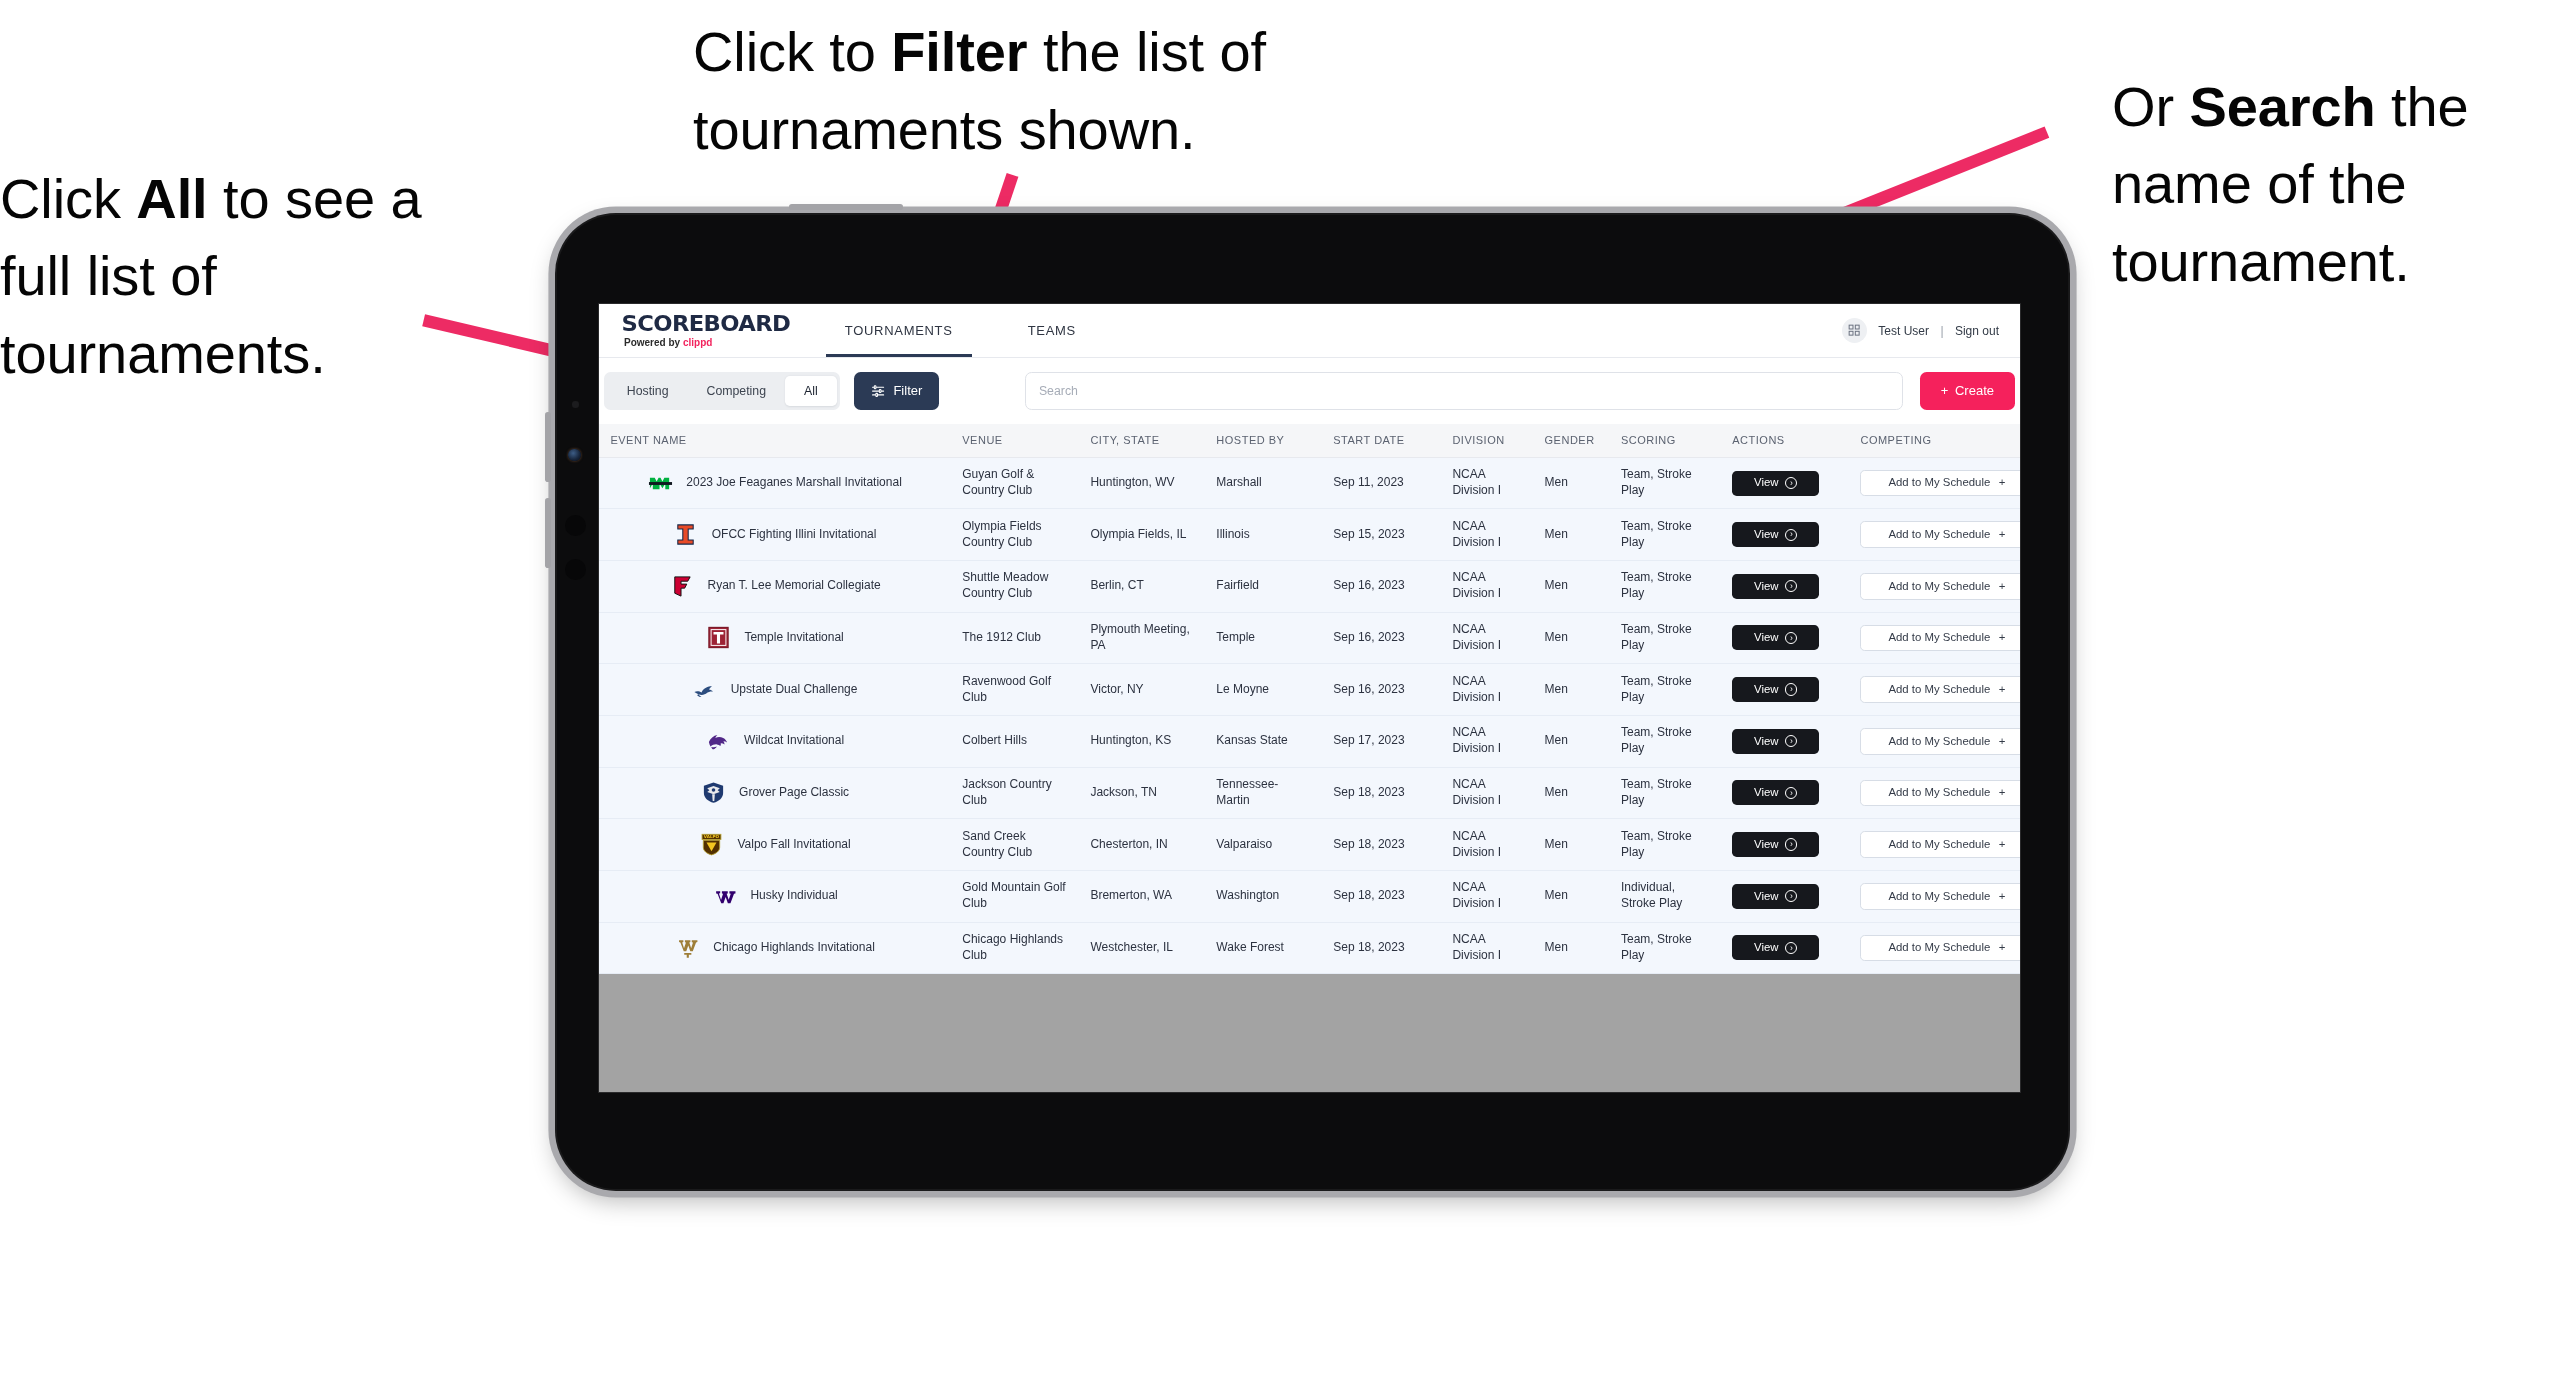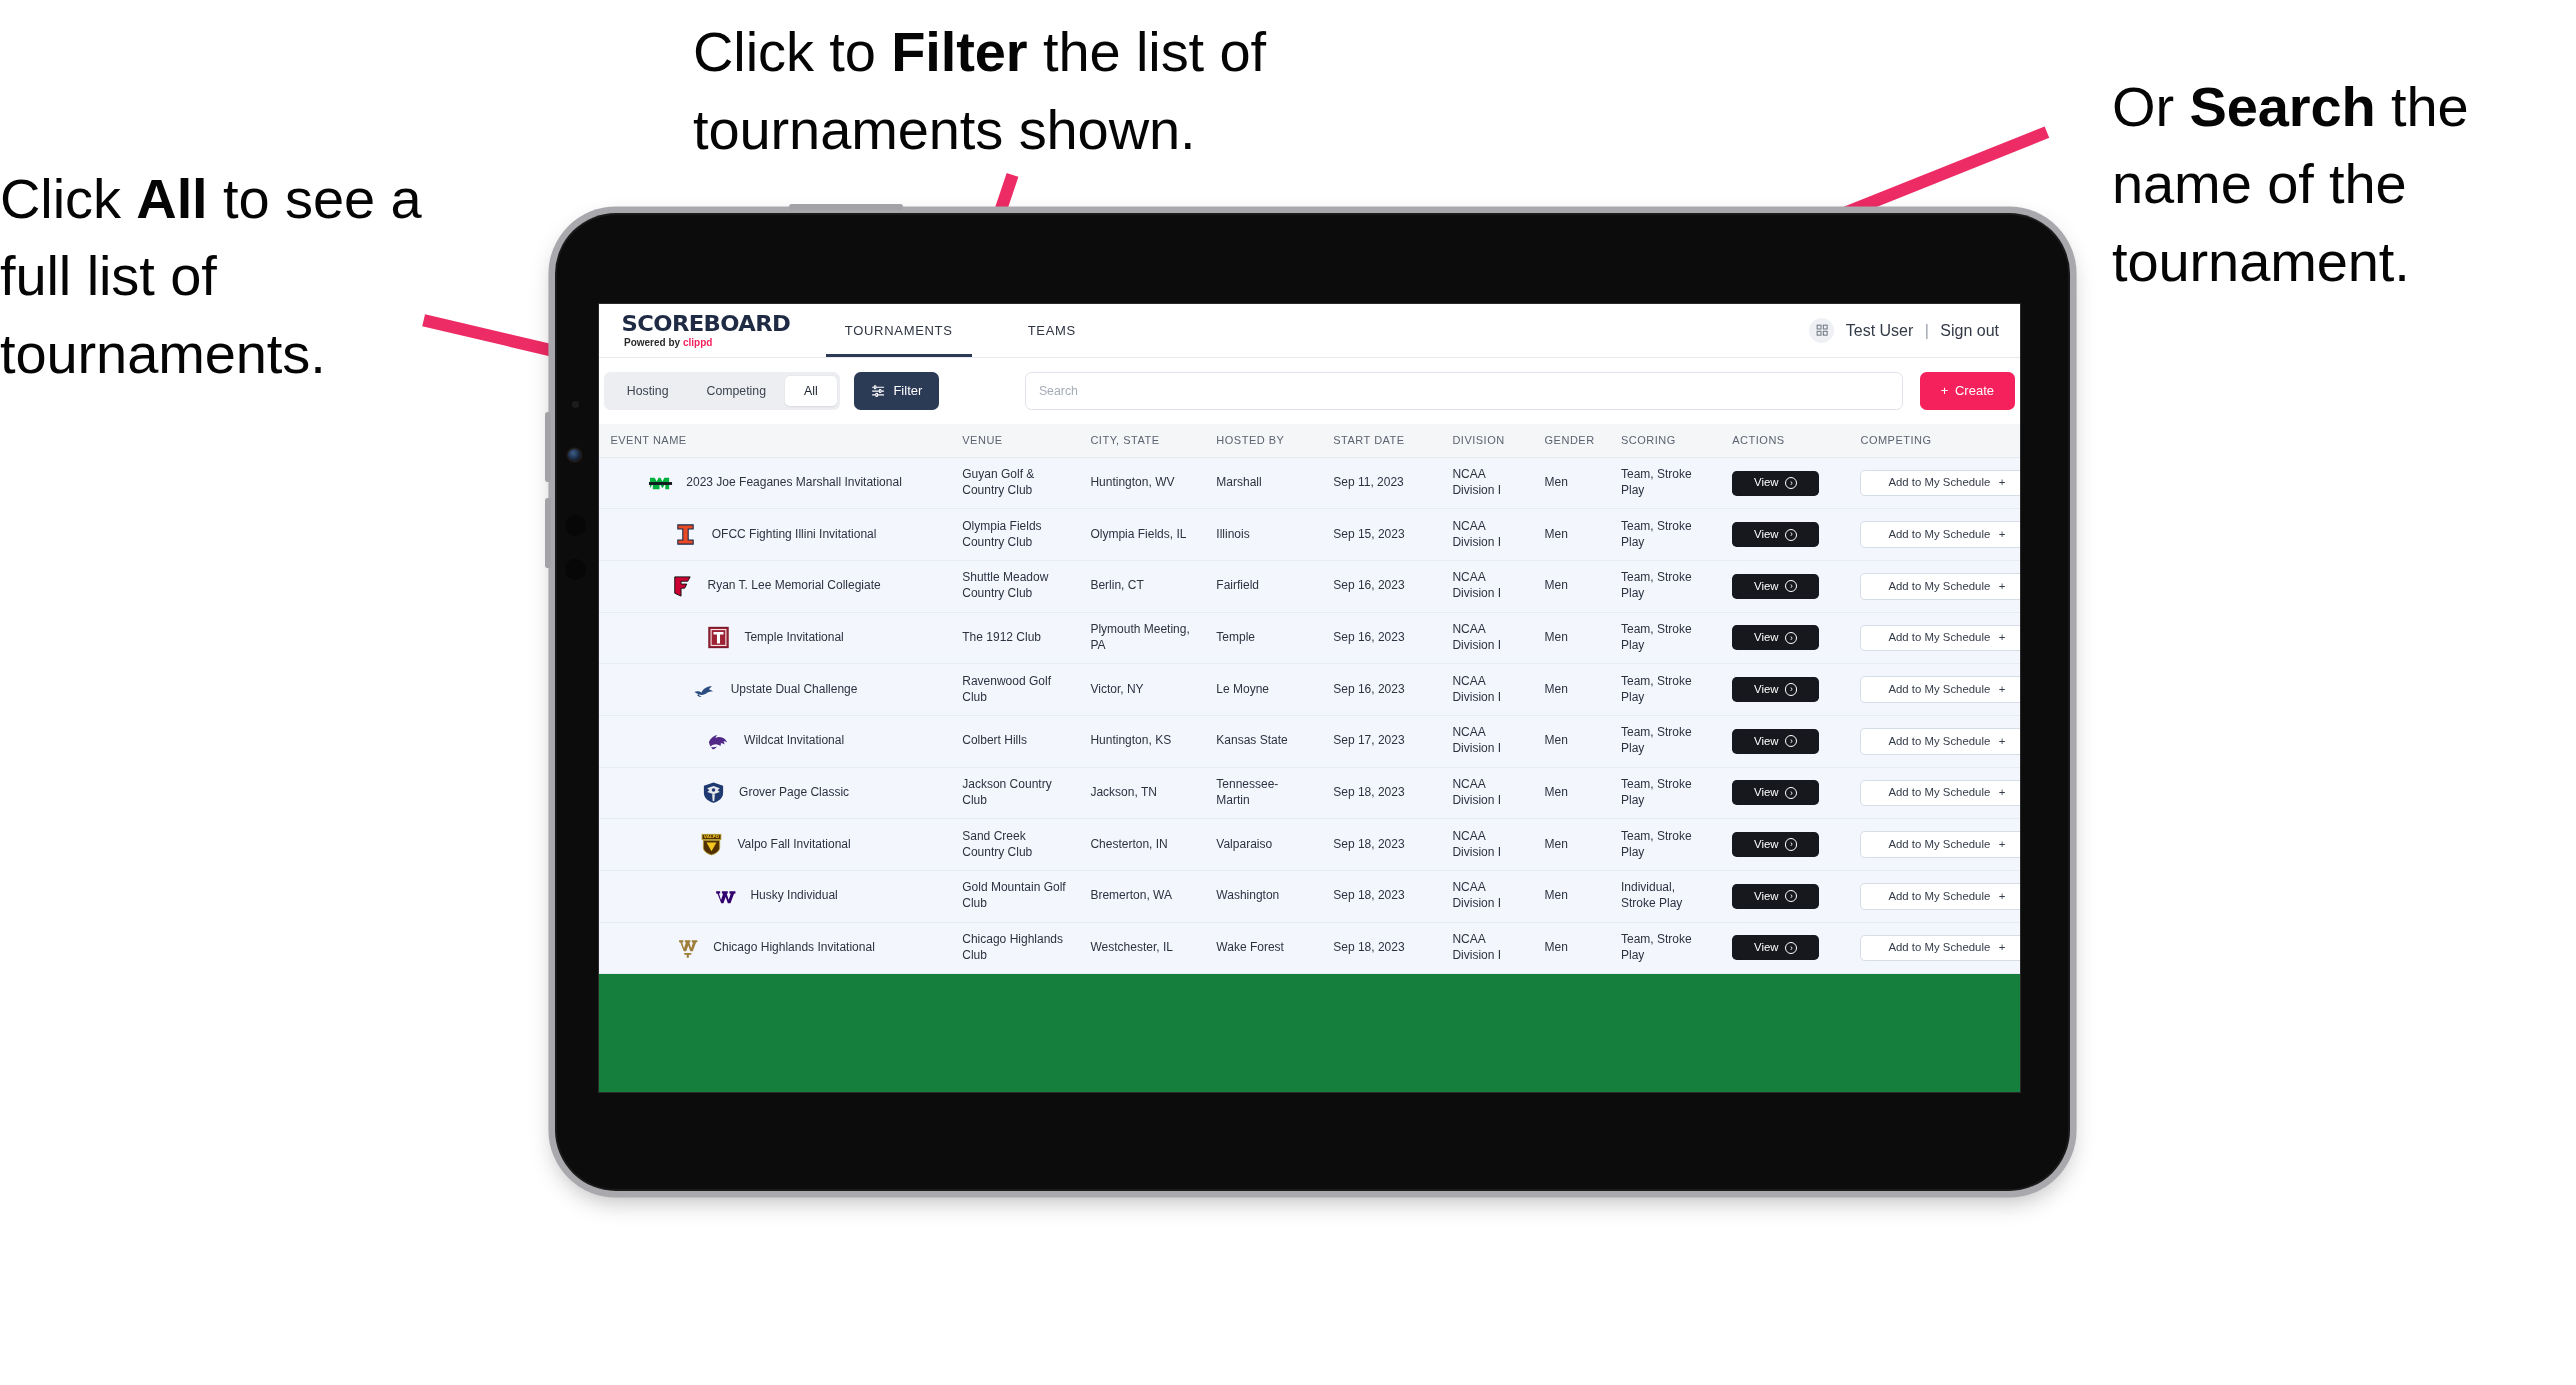--- a/index.html
+++ b/index.html
@@ -63,21 +63,21 @@
   }
   #spk1 { top: 302px; }
   #spk2 { top: 346px; }
   #mic-dot { position:absolute; left:17px; top:188px; width:6.6px;height:6.6px;border-radius:50%;background:#1c1c1e;}
 
   
   #screen {
     position: absolute;
     left: 44px; top: 91px;
     width: 1421px; height: 788px;
-    background: #15803d;
+    background: #a3a3a3;
     overflow: hidden;
     box-shadow: 0 0 0 0.9px rgba(255,255,255,.14);
   }
 
   
   #appbar {
     height: 53px; background: #fff;
     display: flex; align-items: center;
     padding: 0 0 0 25px;
     position: relative;
@@ -96,21 +96,21 @@
     display: flex; align-items: center; padding: 0 19px;
     font-size: 13px; letter-spacing: 0.7px; color: #2f3542; font-weight: 500;
     position: relative;
   }
   .navtab.active::after{
     content:""; position:absolute; left:0; right:0; bottom:0;
     height:2.8px; background:#2b3a55;
   }
   #appbar-right {
     margin-left:auto; display:flex; align-items:center; gap:11.4px; padding-right: 21px;
-    font-size: 16px; color: #333b47;
+    font-size: 12px; color: #333b47;
   }
   .avatar {
     width: 25px; height: 25px; border-radius: 50%;
     background: #eef0f3; display:flex; align-items:center; justify-content:center;
     color:#6b7280; font-size: 11.4px;
   }
   #appbar-right .sep { color:#9aa1ab; }
   #appbar-right a { color:#333b47; text-decoration:none; }
 
   .topline { height:0.9px; background:#e7e9ee; }

